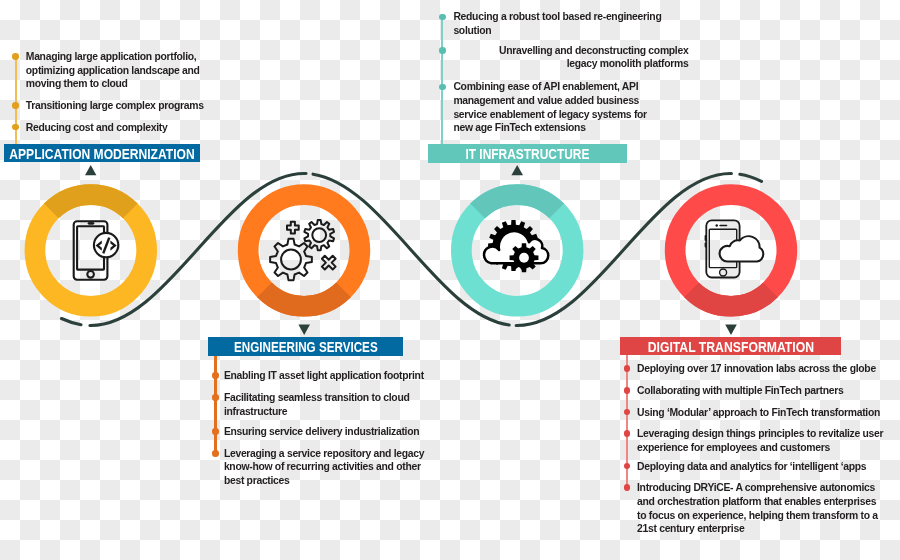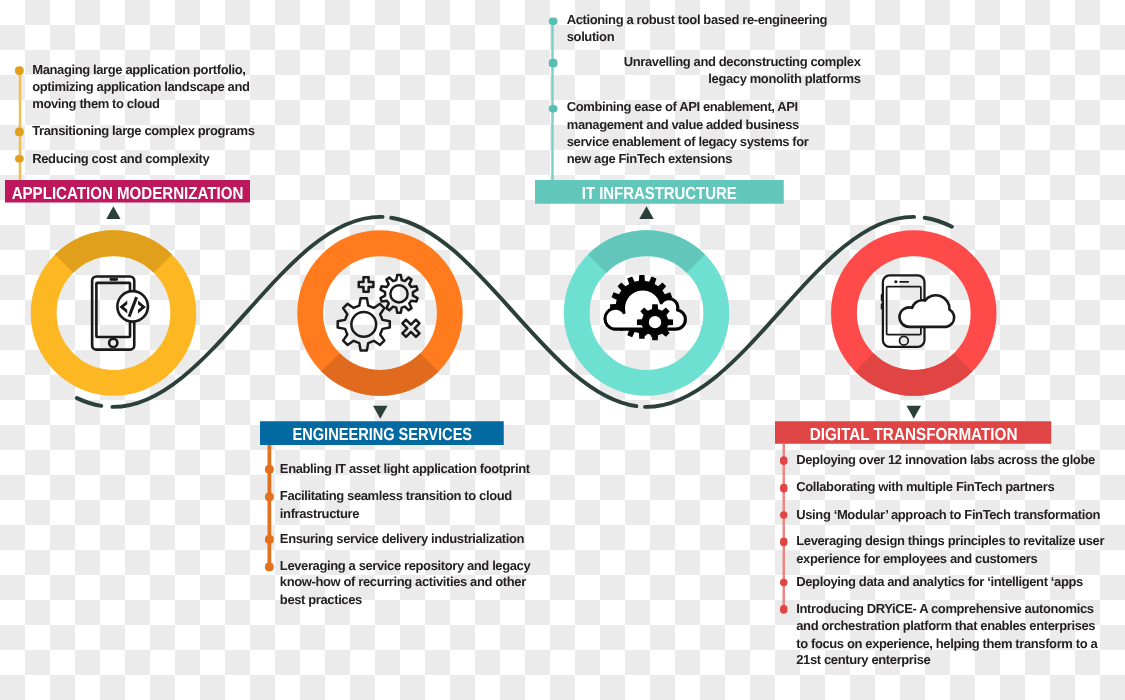--- a/index.html
+++ b/index.html
@@ -123,21 +123,21 @@
     </g>
   </svg>
 
   <svg class="svg-layer" viewBox="0 0 900 560">
     <polygon points="85.0,175.2 96.4,175.2 90.7,165.0" fill="#2C403B"></polygon>
     <polygon points="298.4,324.6 310.0,324.6 304.2,334.9" fill="#2C403B"></polygon>
     <polygon points="511.4,175.2 523.0,175.2 517.2,165.0" fill="#2C403B"></polygon>
     <polygon points="725.2,324.6 736.8,324.6 731.0,334.9" fill="#2C403B"></polygon>
   </svg>
 
-  <div class="ribbon" style="left:4px;top:144px;width:196px;height:18.4px;background:#be185d;">
+  <div class="ribbon" style="left:4px;top:144px;width:196px;height:18.4px;background:#0369a1;">
     <span style="transform:scaleX(0.8661)">APPLICATION MODERNIZATION</span>
   </div>
   <div class="ribbon" style="left:208px;top:337.4px;width:195.2px;height:18.4px;background:#0369a1;">
     <span style="transform:scaleX(0.8366)">ENGINEERING SERVICES</span>
   </div>
   <div class="ribbon" style="left:428px;top:143.9px;width:199.2px;height:19px;background:#62C7BB;">
     <span style="transform:scaleX(0.8563)">IT INFRASTRUCTURE</span>
   </div>
   <div class="ribbon" style="left:620.2px;top:336.9px;width:220.5px;height:18.2px;background:#DF4544;">
     <span style="transform:scaleX(0.8766)">DIGITAL TRANSFORMATION</span>
@@ -151,21 +151,21 @@
 moving them to cloud</div>
     <div class="dot" style="left:12.43px;top:102.33px;background:#E0A01C;"></div>
     <div class="bullet-text" style="left:25.80px;top:99.30px;width:190px;">Transitioning large complex programs</div>
     <div class="dot" style="left:12.43px;top:123.72px;background:#E0A01C;"></div>
     <div class="bullet-text" style="left:25.80px;top:120.70px;width:190px;">Reducing cost and complexity</div>
   </div>
 
   <div class="bullets" style="left:0;top:0;width:900px;height:560px;">
     <div class="spine" style="left:441.15px;top:16.90px;width:2.3px;height:127.10px;background:#7FD0C6;"></div>
     <div class="dot" style="left:438.93px;top:13.52px;background:#56BFB2;"></div>
-    <div class="bullet-text" style="left:453.40px;top:10.20px;width:235px;">Actioning a robust tool based re-engineering
+    <div class="bullet-text" style="left:453.40px;top:10.20px;width:235px;">Reducing a robust tool based re-engineering
 solution</div>
     <div class="dot" style="left:438.93px;top:47.02px;background:#56BFB2;"></div>
     <div class="bullet-text" style="left:453.40px;top:43.70px;width:235px;text-align:right;">Unravelling and deconstructing complex
 legacy monolith platforms</div>
     <div class="dot" style="left:438.93px;top:83.72px;background:#56BFB2;"></div>
     <div class="bullet-text" style="left:453.40px;top:80.40px;width:235px;">Combining ease of API enablement, API
 management and value added business
 service enablement of legacy systems for
 new age FinTech extensions</div>
   </div>
@@ -181,21 +181,21 @@
     <div class="bullet-text" style="left:223.90px;top:425.20px;width:235px;">Ensuring service delivery industrialization</div>
     <div class="dot" style="left:212.22px;top:449.93px;background:#E2701F;"></div>
     <div class="bullet-text" style="left:223.90px;top:446.90px;width:235px;">Leveraging a service repository and legacy
 know-how of recurring activities and other
 best practices</div>
   </div>
 
   <div class="bullets" style="left:0;top:0;width:900px;height:560px;">
     <div class="spine" style="left:626.05px;top:355.00px;width:2.3px;height:132.80px;background:#EE8684;"></div>
     <div class="dot" style="left:623.83px;top:365.02px;background:#E04543;"></div>
-    <div class="bullet-text" style="left:637.00px;top:362.00px;width:262px;">Deploying over 12 innovation labs across the globe</div>
+    <div class="bullet-text" style="left:637.00px;top:362.00px;width:262px;">Deploying over 17 innovation labs across the globe</div>
     <div class="dot" style="left:623.83px;top:387.02px;background:#E04543;"></div>
     <div class="bullet-text" style="left:637.00px;top:384.00px;width:262px;">Collaborating with multiple FinTech partners</div>
     <div class="dot" style="left:623.83px;top:408.62px;background:#E04543;"></div>
     <div class="bullet-text" style="left:637.00px;top:405.60px;width:262px;">Using ‘Modular’ approach to FinTech transformation</div>
     <div class="dot" style="left:623.83px;top:430.43px;background:#E04543;"></div>
     <div class="bullet-text" style="left:637.00px;top:427.40px;width:262px;">Leveraging design things principles to revitalize user
 experience for employees and customers</div>
     <div class="dot" style="left:623.83px;top:462.82px;background:#E04543;"></div>
     <div class="bullet-text" style="left:637.00px;top:459.80px;width:262px;">Deploying data and analytics for ‘intelligent ‘apps</div>
     <div class="dot" style="left:623.83px;top:484.43px;background:#E04543;"></div>

